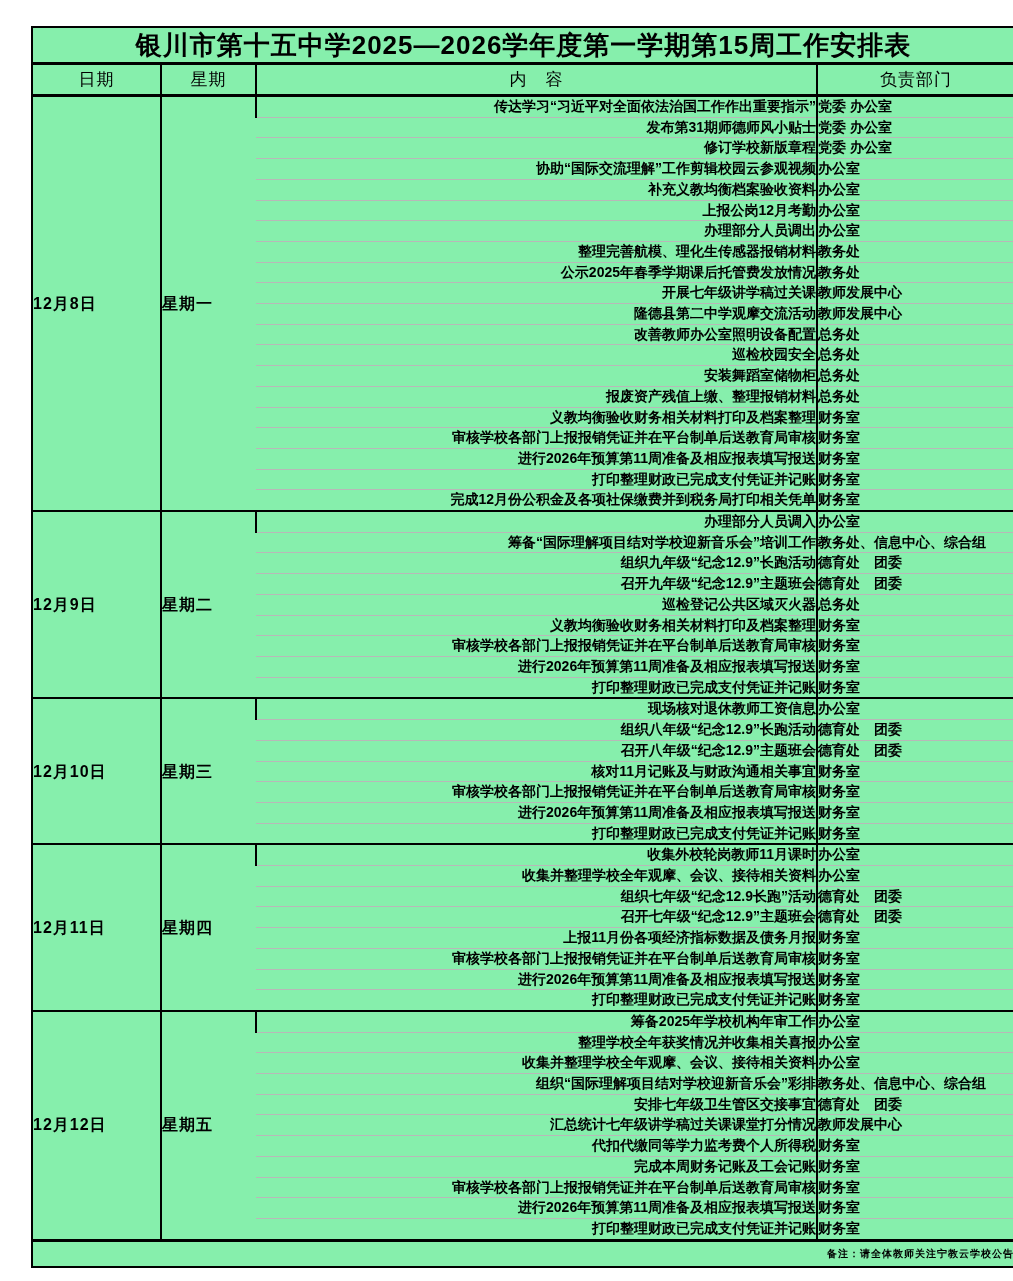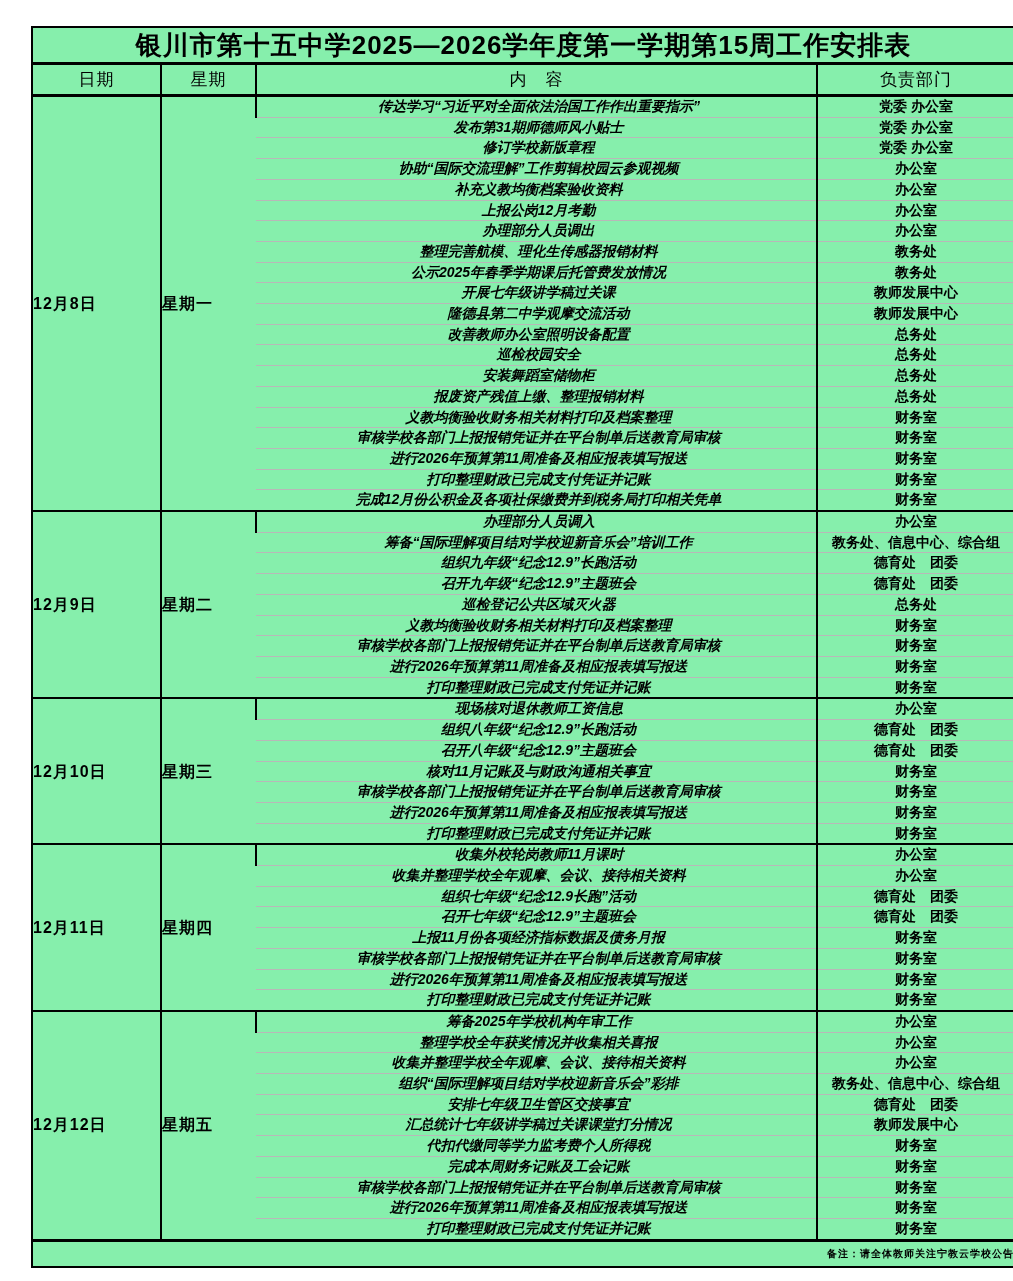--- a/index.html
+++ b/index.html
@@ -29,22 +29,22 @@
     border-bottom:3px solid #000;border-left:2px solid #000;
     padding:0;letter-spacing:1px;
   }
   thead th:first-child{border-left:none;}
   tbody td{
     font-weight:bold;font-size:14px;height:19.7px;line-height:19.7px;
     padding:0;overflow:hidden;white-space:nowrap;
     border-left:2px solid #000;
   }
   tbody td:first-child{border-left:none;margin-top:48px;}
-  td.content-cell{text-align:center;padding-left:5px;border-top:1px solid #b8b8b8;font-style:italic;}
-  td.dept-cell{text-align:center;border-top:1px solid #b8b8b8;}
+  td.content-cell{text-align:right;padding-left:5px;border-top:1px solid #b8b8b8;}
+  td.dept-cell{border-top:1px solid #b8b8b8;}
   tr.group-start td.content-cell,
   tr.group-start td.dept-cell{border-top:2px solid #000;}
   tbody tr.first-row td{border-top:none;}
   td.date-cell,td.weekday-cell{
     text-align:left;vertical-align:middle;font-size:16px;
     border-top:2px solid #000;letter-spacing:1px;
   }
   .footer{
     border-top:3px solid #000;height:24px;line-height:24px;
     text-align:right;font-weight:bold;font-size:10px;letter-spacing:1px;

